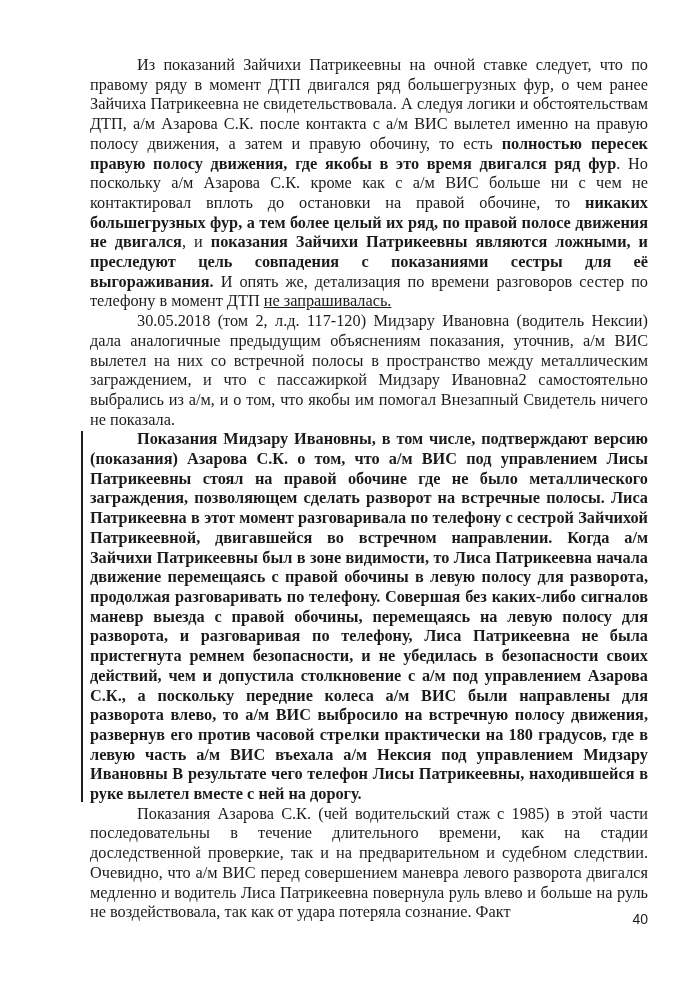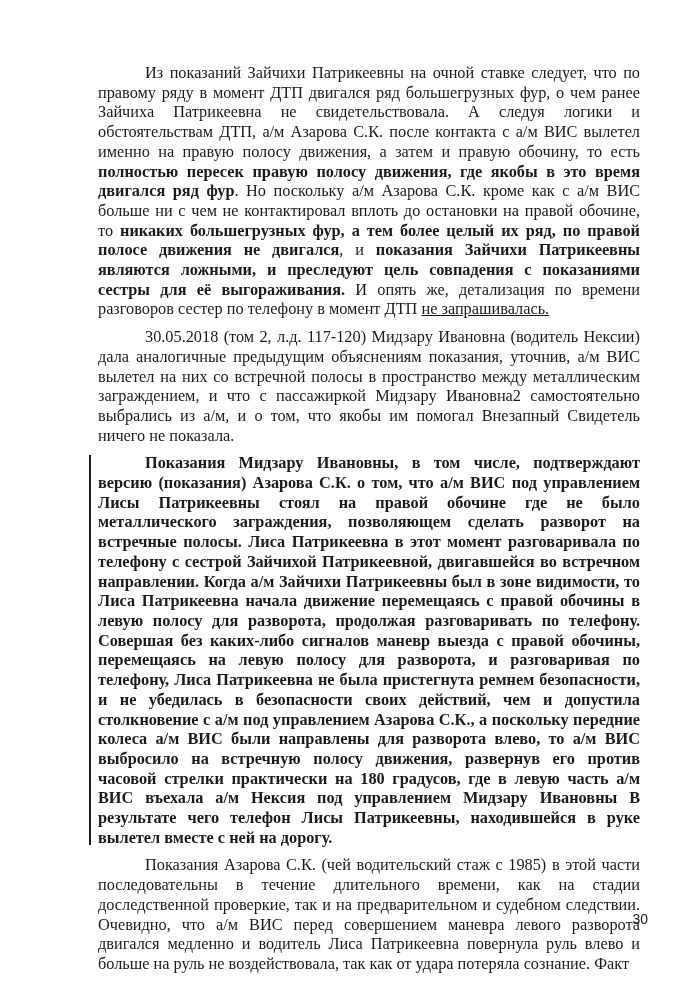--- a/index.html
+++ b/index.html
@@ -19,21 +19,21 @@
   .content {
     position: absolute;
     left: 90px;
     top: 55px;
     width: 558px;
     text-align: justify;
     font-size: 16.3px;
     line-height: 19.7px;
   }
   .para {
-    margin: 8px;
+    margin: 0;
     padding: 0;
     text-indent: 47px;
     position: relative;
   }
   .para .n { font-weight: normal; }
   .para .b { font-weight: bold; }
   .para .u { text-decoration: underline; }
   .revision-bar {
     position: absolute;
     left: -9px;
@@ -56,14 +56,14 @@
 </head>
 <body>
 
 <div class="page">
   <div class="content">
       <p class="para"><span class="n">Из показаний Зайчихи Патрикеевны на очной ставке следует, что по правому ряду в момент ДТП двигался ряд большегрузных фур, о чем ранее Зайчиха Патрикеевна не свидетельствовала. А следуя логики и обстоятельствам ДТП, а/м Азарова С.К. после контакта с а/м ВИС вылетел именно на правую полосу движения, а затем и правую обочину, то есть </span><span class="b">полностью пересек правую полосу движения, где якобы в это время двигался ряд фур</span><span class="n">. Но поскольку а/м Азарова С.К. кроме как с а/м ВИС больше ни с чем не контактировал вплоть до остановки на правой обочине, то </span><span class="b">никаких большегрузных фур, а тем более целый их ряд, по правой полосе движения не двигался</span><span class="n">, и </span><span class="b">показания Зайчихи Патрикеевны являются ложными, и преследуют цель совпадения с показаниями сестры для её выгораживания.</span><span class="n"> И опять же, детализация по времени разговоров сестер по телефону в момент ДТП </span><span class="u">не запрашивалась.</span></p>
       <p class="para"><span class="n">30.05.2018 (том 2, л.д. 117-120) Мидзару Ивановна (водитель Нексии) дала аналогичные предыдущим объяснениям показания, уточнив, а/м ВИС вылетел на них со встречной полосы в пространство между металлическим заграждением, и что с пассажиркой Мидзару Ивановна2 самостоятельно выбрались из а/м, и о том, что якобы им помогал Внезапный Свидетель ничего не показала.</span></p>
       <p class="para"><span class="revision-bar"></span><span class="b">Показания Мидзару Ивановны, в том числе, подтверждают версию (показания) Азарова С.К. о том, что а/м ВИС под управлением Лисы Патрикеевны стоял на правой обочине где не было металлического заграждения, позволяющем сделать разворот на встречные полосы. Лиса Патрикеевна в этот момент разговаривала по телефону с сестрой Зайчихой Патрикеевной, двигавшейся во встречном направлении. Когда а/м Зайчихи Патрикеевны был в зоне видимости, то Лиса Патрикеевна начала движение перемещаясь с правой обочины в левую полосу для разворота, продолжая разговаривать по телефону. Совершая без каких-либо сигналов маневр выезда с правой обочины, перемещаясь на левую полосу для разворота, и разговаривая по телефону, Лиса Патрикеевна не была пристегнута ремнем безопасности, и не убедилась в безопасности своих действий, чем и допустила столкновение с а/м под управлением Азарова С.К., а поскольку передние колеса а/м ВИС были направлены для разворота влево, то а/м ВИС выбросило на встречную полосу движения, развернув его против часовой стрелки практически на 180 градусов, где в левую часть а/м ВИС въехала а/м Нексия под управлением Мидзару Ивановны  В результате чего телефон Лисы Патрикеевны, находившейся в руке вылетел вместе с ней на дорогу.</span></p>
       <p class="para"><span class="n">Показания Азарова С.К. (чей водительский стаж с 1985) в этой части последовательны в течение длительного времени, как на стадии доследственной проверкие, так и на предварительном и судебном следствии. Очевидно, что а/м ВИС перед совершением маневра левого разворота двигался медленно и водитель Лиса Патрикеевна повернула руль влево и больше на руль не воздействовала, так как от удара потеряла сознание. Факт</span></p>
     </div>
-  <div class="page-number">30</div>
+  <div class="page-number">40</div>
 </div>
 
 </body></html>

